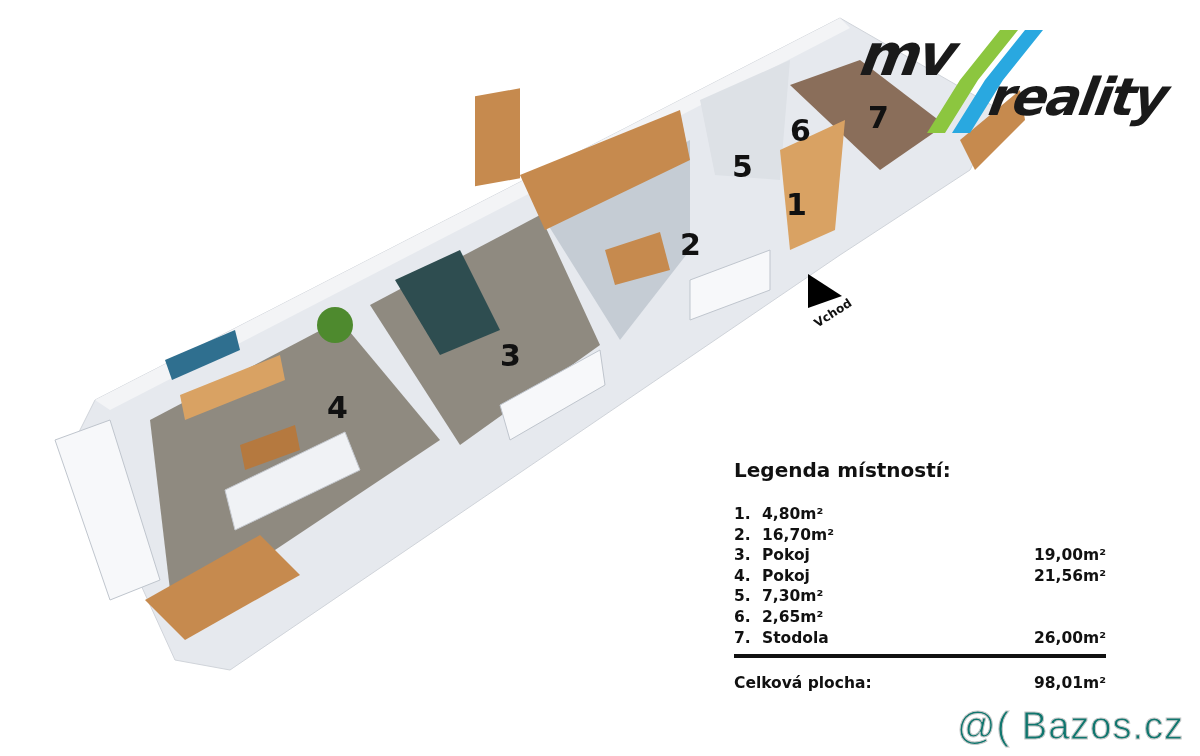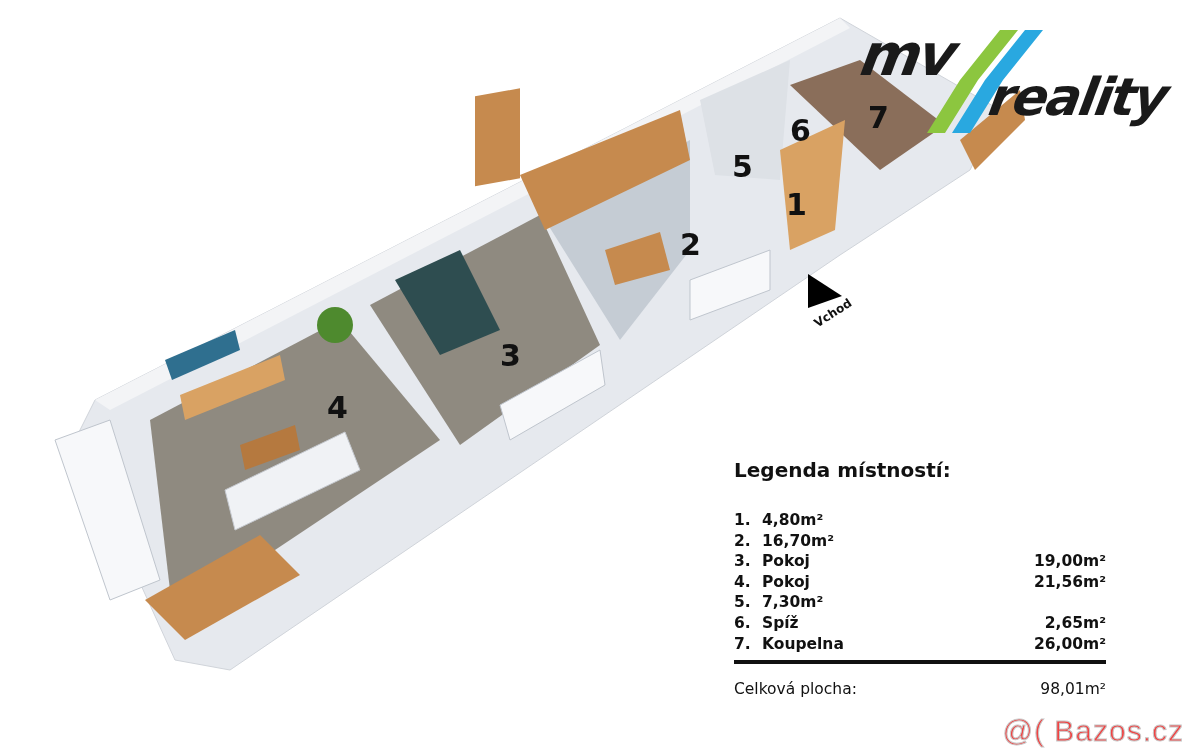--- a/index.html
+++ b/index.html
@@ -3,28 +3,28 @@
 <meta charset="utf-8">
 <style>
   html,body{margin:0;padding:0;background:#fff;}
   body{width:1200px;height:756px;position:relative;overflow:hidden;font-family:"DejaVu Sans","Liberation Sans",sans-serif;}
   #plan{position:absolute;left:0;top:0;width:1200px;height:756px;}
   .room-num{font-family:"DejaVu Sans",sans-serif;font-weight:bold;font-size:30px;fill:#111;}
   .logo{position:absolute;left:860px;top:25px;width:310px;height:110px;}
   .logo .mv{position:absolute;left:2px;top:0;font-family:"DejaVu Sans",sans-serif;font-weight:900;font-style:italic;font-size:58px;color:#1a1a1a;letter-spacing:-3px;transform:skewX(-10deg);line-height:60px;}
   .logo .reality{position:absolute;left:130px;top:44px;font-family:"DejaVu Sans",sans-serif;font-weight:900;font-style:italic;font-size:52px;color:#1a1a1a;letter-spacing:-2px;transform:skewX(-10deg);line-height:56px;}
   .legend{position:absolute;left:734px;top:458px;width:372px;color:#111;}
-  .legend h2{margin:0 0 28px 0;font-size:20px;font-weight:bold;font-family:"DejaVu Sans",sans-serif;}
+  .legend h2{margin:0 0 22px 0;font-size:20px;font-weight:bold;font-family:"DejaVu Sans",sans-serif;}
   .legend .row{display:flex;font-size:15.5px;font-weight:bold;line-height:20.6px;}
   .legend .num{width:28px;}
   .legend .name{flex:1;}
   .legend .area{text-align:center;}
   .legend .rule{height:4px;background:#111;margin:6px 0 16px 0;}
-  .legend .total{display:flex;justify-content:space-between;font-size:15.5px;font-weight:normal;}
-  .watermark{position:absolute;right:16px;bottom:8px;font-family:"Liberation Sans",sans-serif;font-size:30px;color:#ef4444;-webkit-text-stroke:1px #c8c8c8;letter-spacing:1px;margin-left:34px;}
+  .legend .total{display:flex;justify-content:space-between;font-size:15.5px;font-weight:bold;}
+  .watermark{position:absolute;right:16px;bottom:8px;font-family:"Liberation Sans",sans-serif;font-size:38px;color:#0f766e;-webkit-text-stroke:1px #c8c8c8;letter-spacing:1px;margin-left:34px;}
   .entry{position:absolute;left:806px;top:272px;}
   .entry-label{position:absolute;left:812px;top:306px;transform:rotate(-33deg);font-weight:bold;font-size:12px;color:#111;}
 </style>
 </head>
 <body>
 
 <svg id="plan" viewBox="0 0 1200 756">
 
   <polygon points="95,400 840,18 1000,110 970,170 840,255 230,670 175,660 75,440" fill="#e6e9ee" stroke="#d0d4da"></polygon>
 
@@ -99,26 +99,25 @@
       <span class="num">4.</span>
       <span class="name">Pokoj</span>
       <span class="area">21,56m²</span>
     </div>
   <div class="row">
       <span class="num">5.</span>
       <span class="area">7,30m²</span>
     </div>
   <div class="row">
       <span class="num">6.</span>
-      <span class="name">Spíž</span>
       <span class="area">2,65m²</span>
     </div>
   <div class="row">
       <span class="num">7.</span>
-      <span class="name">Koupelna</span>
+      <span class="name">Stodola</span>
       <span class="area">26,00m²</span>
     </div>
   <div class="rule"></div>
   <div class="total">
     <span>Celková plocha:</span>
     <span>98,01m²</span>
   </div>
 </div>
 
 <div class="watermark">@( Bazos.cz</div>

